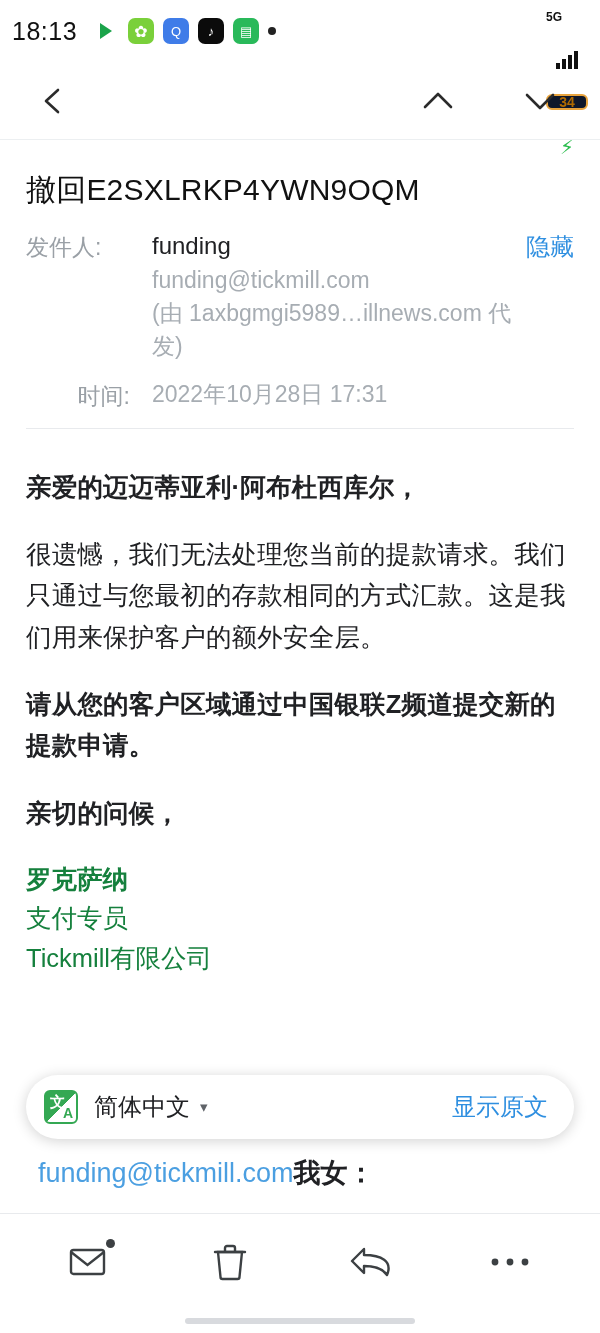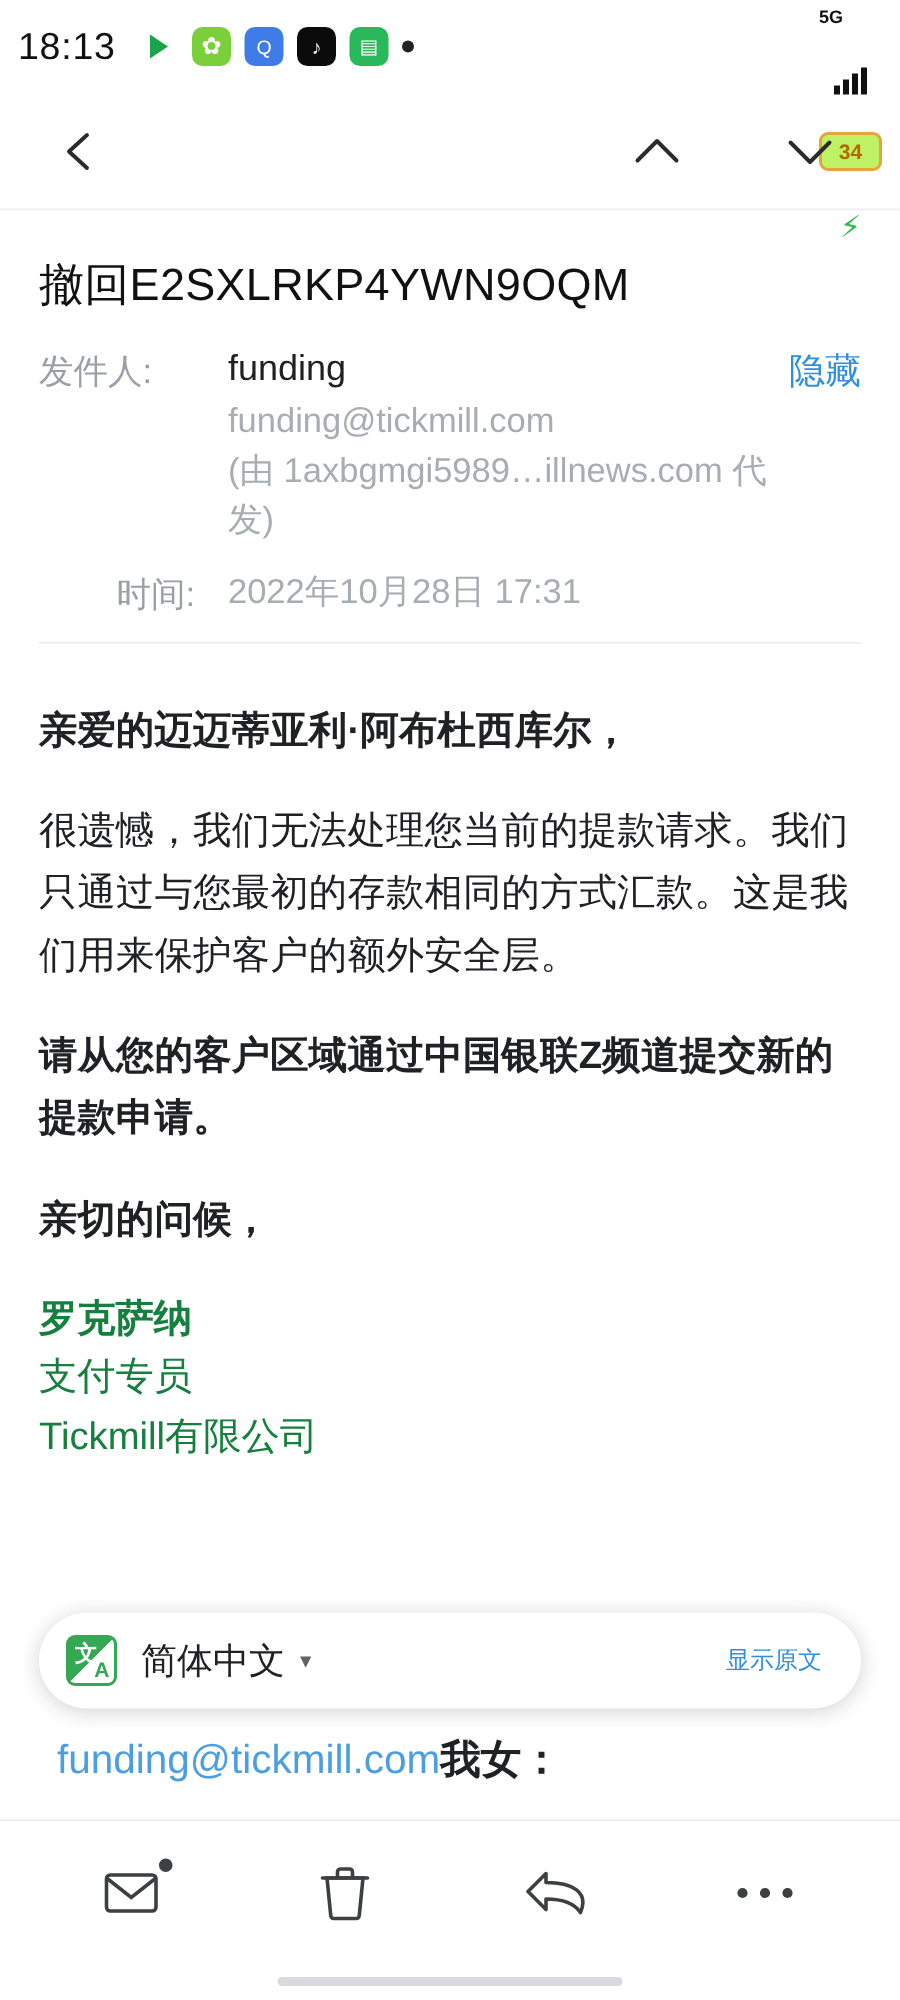--- a/index.html
+++ b/index.html
@@ -55,22 +55,22 @@
   .sb-wifi { width: 24px; height: 20px; position: relative; }
   .sb-5g { font-size: 12px; color: #111; font-weight: 700; align-self: flex-start; margin-top: 4px;}
   .sb-sig { display: flex; align-items: flex-end; gap: 2px; height: 20px; }
   .sb-sig i { width: 4px; background: #111; display: block; }
   .sb-sig i:nth-child(1){ height: 6px; }
   .sb-sig i:nth-child(2){ height: 10px; }
   .sb-sig i:nth-child(3){ height: 14px; }
   .sb-sig i:nth-child(4){ height: 18px; }
   .sb-batt {
     border: 2px solid #e8a33d; border-radius: 6px;
-    min-width: 42px; height: 26px; display: flex; align-items: center; justify-content: center;
-    font-size: 14px; color: #b06a00; font-weight: 700; background: #bef264;
+    min-width: 42px; height: 16px; display: flex; align-items: center; justify-content: center;
+    font-size: 14px; color: #b06a00; font-weight: 700; background: #0f172a;
   }
   .sb-bolt { color: #2bbd4e; font-size: 20px; font-weight: 700; }
 
   
   .navbar {
     height: 78px; display: flex; align-items: center;
     padding: 0 26px; flex: 0 0 auto;
     border-bottom: 1px solid #eceff1;
   }
   .nav-btn {
@@ -141,21 +141,21 @@
     background: linear-gradient(135deg,#34a853 0%,#34a853 50%,#ffffff 50%);
     border: 2px solid #34a853;
     display: flex; align-items: center; justify-content: center;
     font-size: 15px; color: #ffffff; font-weight: 700;
     position: relative;
   }
   .tr-icon span { position: absolute; left: 4px; top: 1px; font-size: 15px; color:#fff; }
   .tr-icon i { position: absolute; right: 3px; bottom: 1px; font-size: 14px; color:#34a853; font-style: normal; }
   .tr-lang { font-size: 24px; color: #202124; margin-left: 16px; }
   .tr-caret { margin-left: 10px; font-size: 15px; color: #5f6368; }
-  .tr-action { margin-left: auto; font-size: 16px; color: #2f8fe0; font-family: Liberation Mono, monospace; }
+  .tr-action { margin-left: auto; font-size: 24px; color: #2f8fe0; font-family: Liberation Mono, monospace; }
 
   .faded-line {
     position: absolute; left: 38px; right: 26px; bottom: 22px;
     font-size: 27px; color: #4b9fe1; white-space: nowrap; overflow: hidden;
   }
   .faded-line b { color: #202124; font-weight: 700; }
 
   
   .toolbar {
     flex: 0 0 auto;

